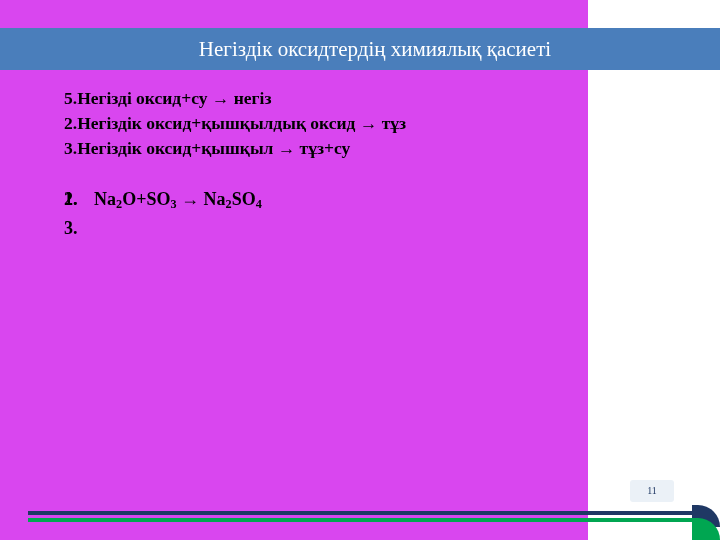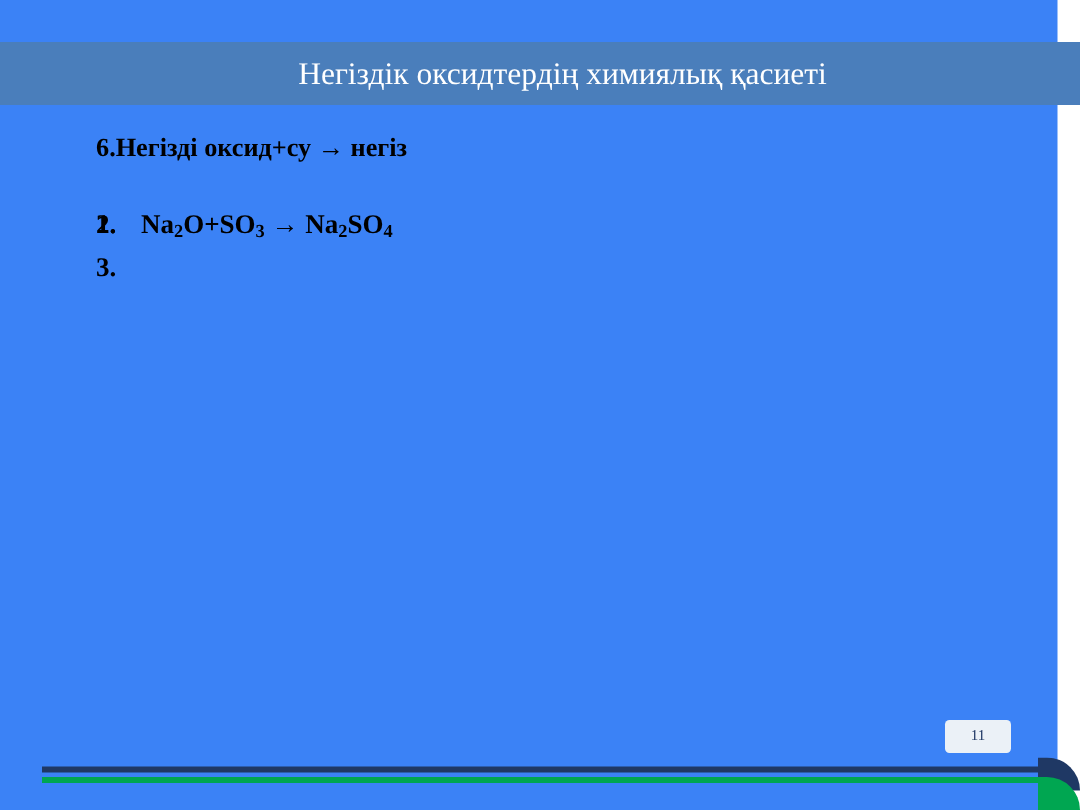--- a/index.html
+++ b/index.html
@@ -10,23 +10,23 @@
     width: 720px;
     height: 540px;
     background: #ffffff;
     font-family: "Liberation Serif", serif;
     overflow: hidden;
     position: relative;
   }
   .slide {
     position: absolute;
     top: 0; left: 0;
-    width: 705px;
+    width: 588px;
     height: 540px;
-    background: #3b82f6;
+    background: #d946ef;
   }
 
   
   .title-bar {
     position: absolute;
     left: 0;
     top: 28px;
     width: 720px;
     height: 42px;
     background: #4a7ebb;
@@ -164,21 +164,23 @@
 </head>
 <body>
 
 <div class="slide">
 
   <div class="title-bar"></div>
   <div class="title-text">Негіздік оксидтердің химиялық қасиеті</div>
 
   <div class="content">
 
-    <div class="rule-line">6.Негізді оксид+су → негіз</div>
+    <div class="rule-line">5.Негізді оксид+су → негіз</div>
+    <div class="rule-line">2.Негіздік оксид+қышқылдық оксид → тұз</div>
+    <div class="rule-line">3.Негіздік оксид+қышқыл → тұз+су</div>
 
     <div class="spacer"></div>
 
     <ul class="eq-list">
       <li class="eq-item">
         <span class="eq-num">1.</span>
       </li>
       <li class="eq-item">
         <span class="eq-num">2.</span>
         <span>Na<sub>2</sub>O+SO<sub>3</sub><span class="arrow"> → </span>Na<sub>2</sub>SO<sub>4</sub></span>

